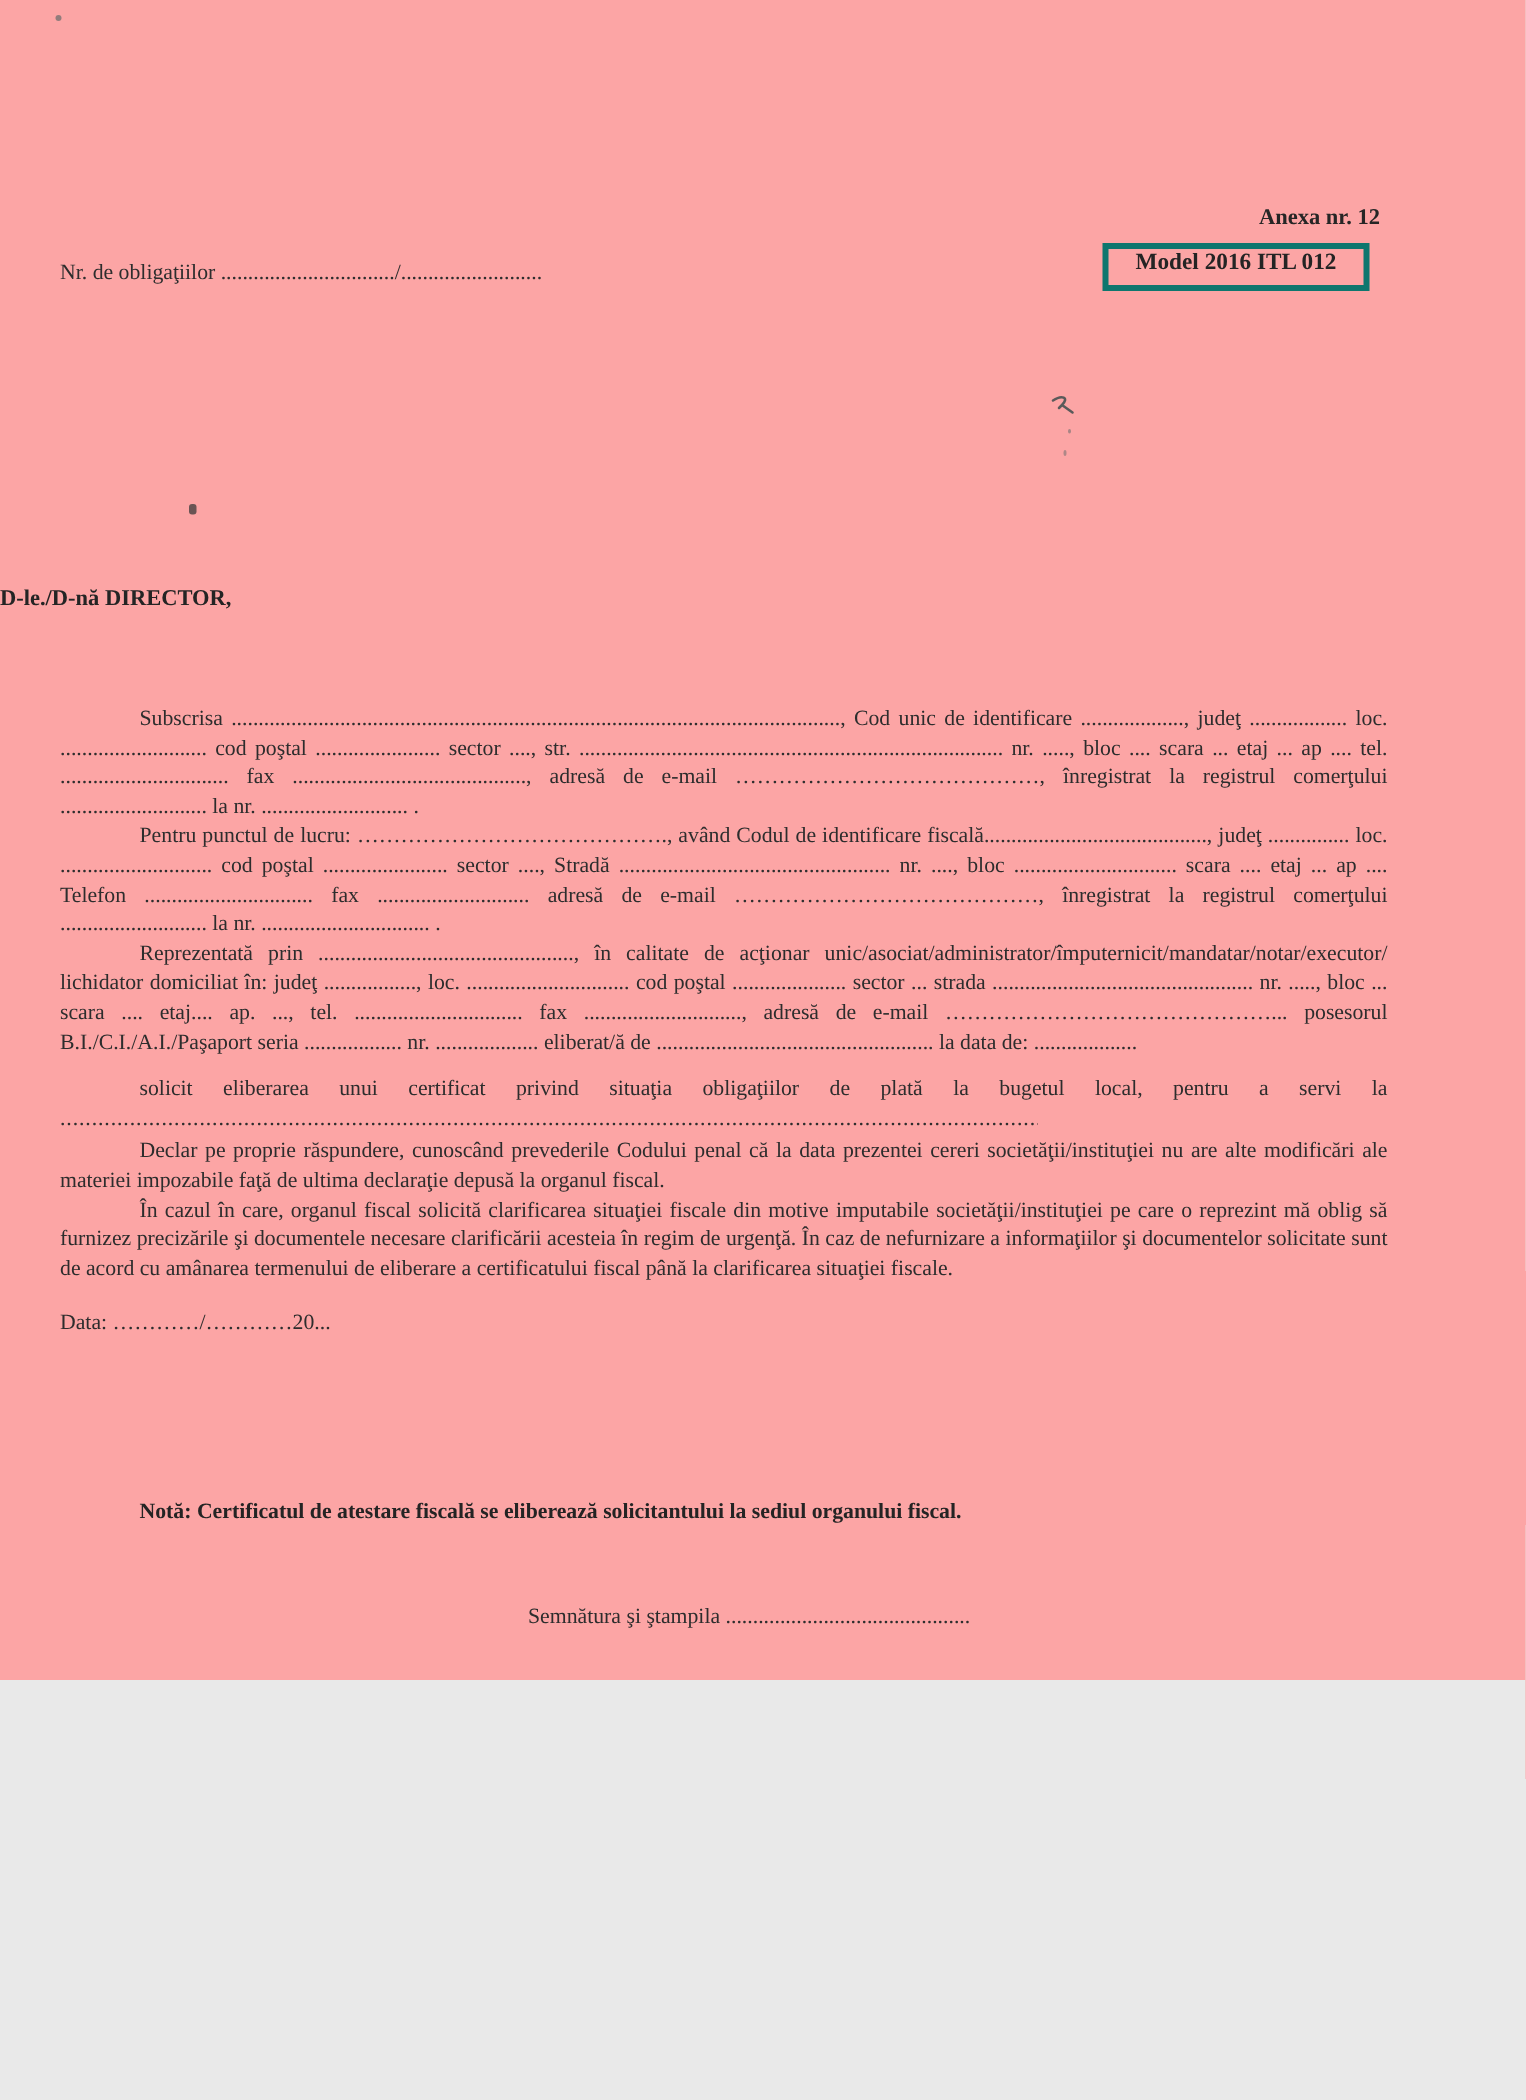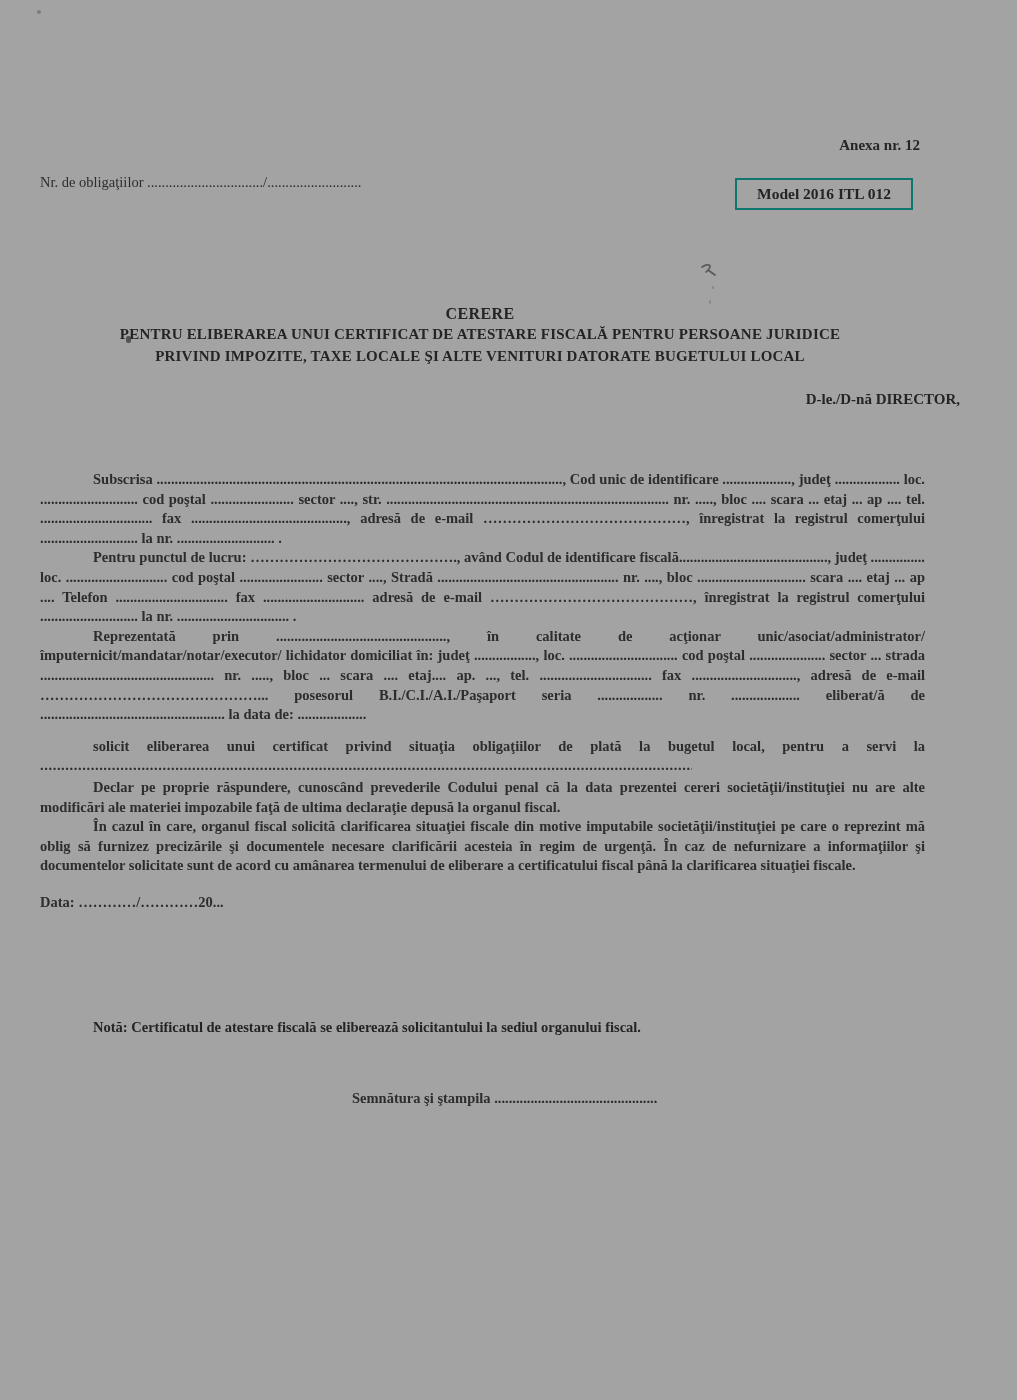--- a/index.html
+++ b/index.html
@@ -5,48 +5,47 @@
 <style>
   * { box-sizing: border-box; }
   html, body { margin: 0; padding: 0; }
   body {
     background: #e9e9e9;
     font-family: "Liberation Serif", serif;
   }
   .page {
     position: relative;
     width: 1017px;
-    height: 1400px;
+    height: 1120px;
     margin: 0 auto;
-    background: #a3a3a3;
+    background: #fca5a5;
     color: #2d2d2d;
     overflow: hidden;
   }
   
   .annex {
     position: absolute;
     top: 137px; left: 0;
     width: 920px;
     text-align: right;
     font-weight: bold;
     font-size: 15px;
     color: #262626;
   }
   .reg-line {
     position: absolute;
     top: 174px; left: 40px;
     font-size: 14.5px;
   }
   .model-box {
     position: absolute;
-    top: 178px; left: 735px;
+    top: 162px; left: 735px;
     width: 178px; height: 32px;
-    border: 2px solid #0f766e;
+    border: 4px solid #0f766e;
     display: flex;
-    align-items: center;
     justify-content: center;
   }
   .model-box span {
     font-weight: bold;
     font-size: 15.5px;
     color: #242424;
   }
   
   .title-block {
     position: absolute;
@@ -55,21 +54,21 @@
     text-align: center;
     font-weight: bold;
     color: #242424;
   }
   .title-1 { font-size: 16px; line-height: 20px; letter-spacing: 0.4px; }
   .title-2, .title-3 { font-size: 15px; line-height: 21.5px; letter-spacing: 0.2px; }
   .salutation {
     position: absolute;
     top: 391px; left: 0;
     width: 960px;
-    text-align: right;
+    text-align: left;
     font-weight: bold;
     font-size: 15px;
     color: #242424;
   }
   
   .section-heading {
     position: absolute;
     top: 450px; left: 93px;
     font-size: 17.5px;
     letter-spacing: 0.2px;
@@ -78,21 +77,21 @@
   }
   .main {
     position: absolute;
     top: 470px; left: 40px;
     width: 885px;
     font-size: 14.5px;
     line-height: 19.6px;
     text-align: justify;
     color: #2d2d2d;
   }
-  .main p { margin: 0; text-indent: 53px; font-weight: bold; }
+  .main p { margin: 0; text-indent: 53px; }
   .req-first {
     margin-top: 12px !important;
     text-align: justify;
     text-align-last: justify;
   }
   .req-dots {
     text-indent: 0 !important;
     white-space: nowrap;
     overflow: hidden;
     width: 652px;
@@ -123,25 +122,20 @@
 <body>
 
 <div class="page">
 
   <div class="annex">Anexa nr. 12</div>
   <div class="reg-line">Nr. de obligaţiilor ................................/..........................</div>
   <div class="model-box">
     <span>Model 2016 ITL 012</span>
   </div>
 
-  <div class="title-block">
-    <div class="title-1">CERERE</div>
-    <div class="title-2">PENTRU ELIBERAREA UNUI CERTIFICAT DE ATESTARE FISCALĂ PENTRU PERSOANE JURIDICE</div>
-    <div class="title-3">PRIVIND IMPOZITE, TAXE LOCALE ŞI ALTE VENITURI DATORATE BUGETULUI LOCAL</div>
-  </div>
   <div class="salutation">D-le./D-nă  DIRECTOR,</div>
 
 
   <div class="main">
     <p>Subscrisa  ................................................................................................................, Cod unic de identificare ..................., judeţ .................. loc. ........................... cod poştal ....................... sector ...., str. .............................................................................. nr. ....., bloc .... scara ... etaj ... ap .... tel. ............................... fax ..........................................., adresă de e-mail ……………………………………, înregistrat la registrul comerţului ........................... la nr. ........................... .</p>
     <p>Pentru punctul de lucru: ……………………………………., având Codul de identificare fiscală........................................., judeţ ............... loc. ............................ cod poştal ....................... sector ...., Stradă .................................................. nr. ...., bloc .............................. scara .... etaj ... ap .... Telefon ............................... fax ............................ adresă de e-mail ……………………………………, înregistrat la registrul comerţului ........................... la nr. ............................... .</p>
     <p>Reprezentată prin ..............................................., în calitate de acţionar unic/asociat/administrator/împuternicit/mandatar/notar/executor/ lichidator  domiciliat în: judeţ ................., loc. .............................. cod poştal ..................... sector ... strada ................................................ nr. ....., bloc ... scara .... etaj.... ap. ..., tel. ............................... fax ............................., adresă de e-mail ………………………………………... posesorul B.I./C.I./A.I./Paşaport seria .................. nr. ................... eliberat/ă de ................................................... la data de: ...................</p>
 
     <p class="req-first">solicit eliberarea unui certificat privind situaţia obligaţiilor de plată la bugetul local, pentru a servi la</p>
     <p class="req-dots">..............................................................................................................................................................................................................................................</p>

